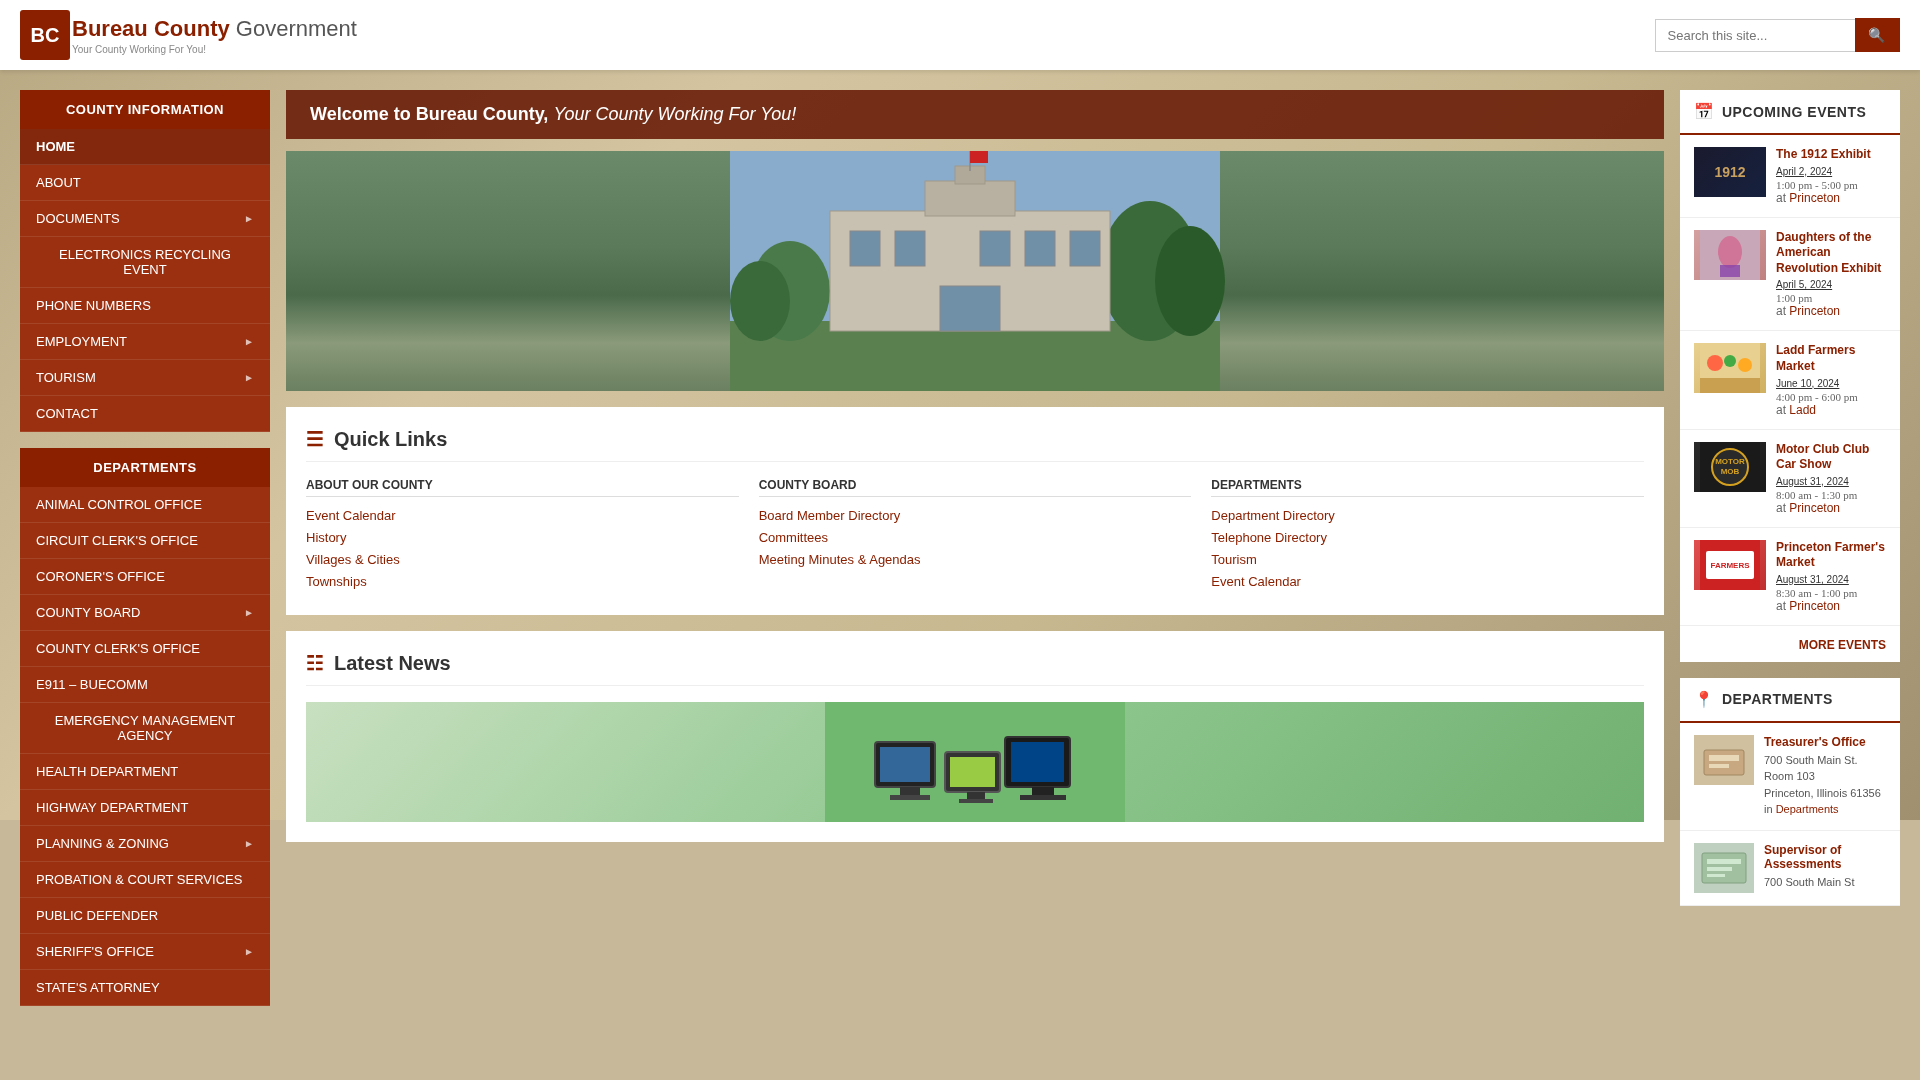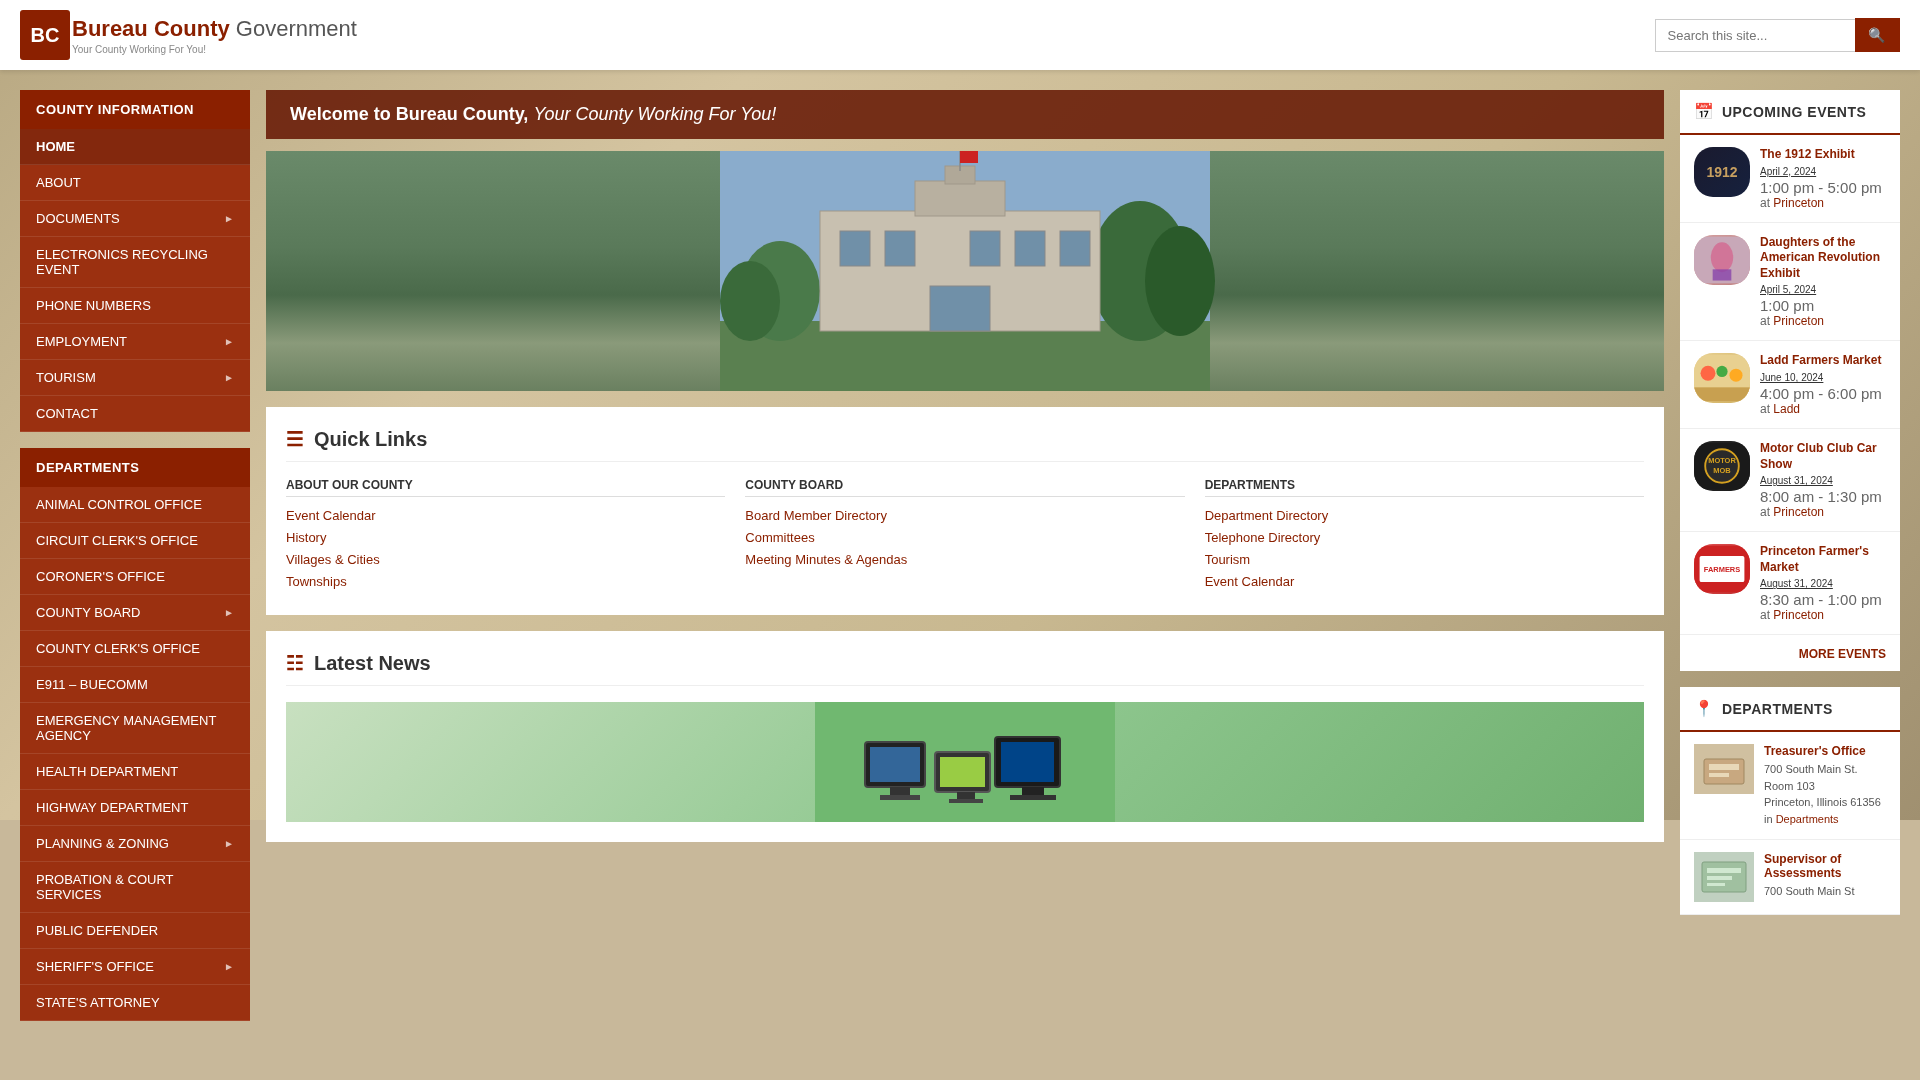--- a/index.html
+++ b/index.html
@@ -72,22 +72,23 @@
       position: relative;
       z-index: 1;
       display: flex;
       gap: 0;
       padding: 20px 20px;
       max-width: 1920px;
     }
 
     
     #sidebar {
-      width: 230px;
+      width: 250px;
       flex-shrink: 0;
+      text-align: center;
     }
     .sidebar-section-title {
       background: #8B2000;
       color: #fff;
       padding: 12px 16px;
       font-size: 13px;
       font-weight: bold;
       letter-spacing: 0.5px;
     }
     .sidebar-nav {
@@ -230,25 +231,24 @@
     .right-section-header .cal-icon { color: #8B2000; font-size: 16px; }
     .right-section-header .title { font-size: 14px; font-weight: bold; color: #333; text-transform: uppercase; letter-spacing: 0.5px; }
     .right-section-body { background: #fff; padding: 0; margin-bottom: 16px; }
     .event-item {
       display: flex;
       gap: 10px;
       padding: 12px 14px;
       border-bottom: 1px solid #eee;
     }
     .event-thumb {
-      width: 56px;
+      width: 72px;
       height: 50px;
       flex-shrink: 0;
       overflow: hidden;
-      border-radius: 19px;
     }
     .event-thumb-1912 {
       background: linear-gradient(135deg, #1a1a2e 0%, #16213e 100%);
       display: flex; align-items: center; justify-content: center;
       color: #c8a060; font-size: 14px; font-weight: bold;
     }
     .event-thumb-dar {
       background: linear-gradient(135deg, #d4a0a0 0%, #c08080 100%);
       display: flex; align-items: center; justify-content: center;
     }
@@ -262,21 +262,21 @@
       color: #d4a020; font-size: 10px; font-weight: bold; text-align: center;
     }
     .event-thumb-farmers {
       background: linear-gradient(135deg, #e05050 0%, #c03030 100%);
       display: flex; align-items: center; justify-content: center;
       color: #fff; font-size: 10px; font-weight: bold; text-align: center;
     }
     .event-info { flex: 1; }
     .event-name { color: #8B2000; font-size: 12px; font-weight: bold; cursor: pointer; line-height: 1.3; margin-bottom: 3px; }
     .event-date { font-size: 10px; color: #333; margin-bottom: 2px; text-decoration: underline; }
-    .event-time { font-size: 15px; color: #666; }
+    .event-time { font-size: 11px; color: #666; font-family: Liberation Serif, serif; }
     .event-location { font-size: 12px; color: #666; }
     .event-location a { color: #8B2000; text-decoration: none; }
     .more-events {
       padding: 10px 14px;
       text-align: right;
     }
     .more-events a { color: #8B2000; font-size: 12px; font-weight: bold; text-decoration: none; cursor: pointer; }
 
     
     .dept-section-header {

